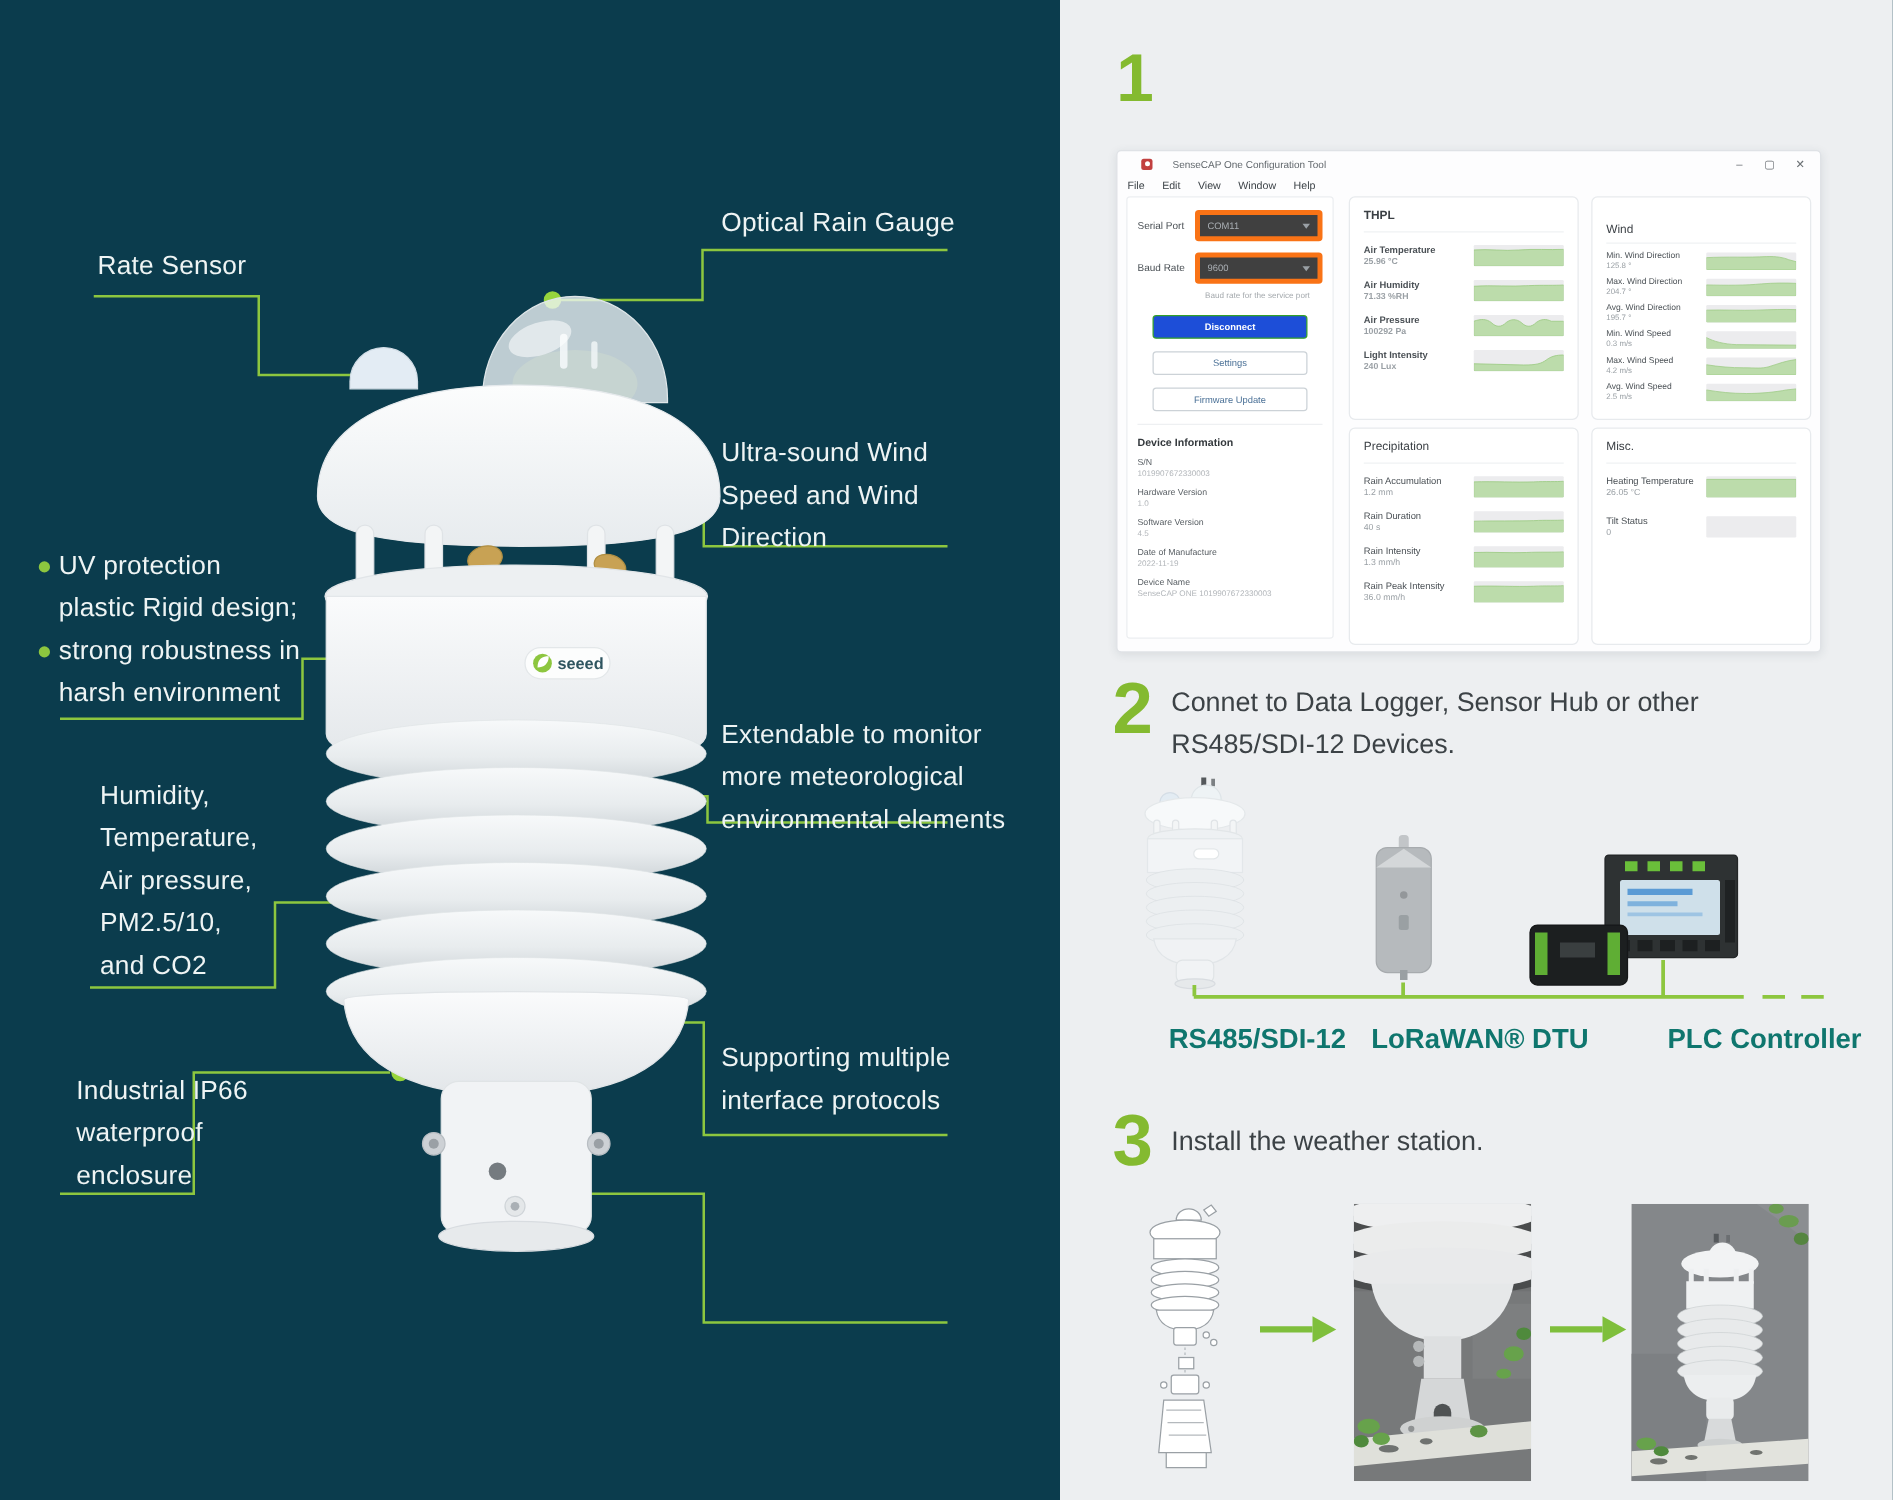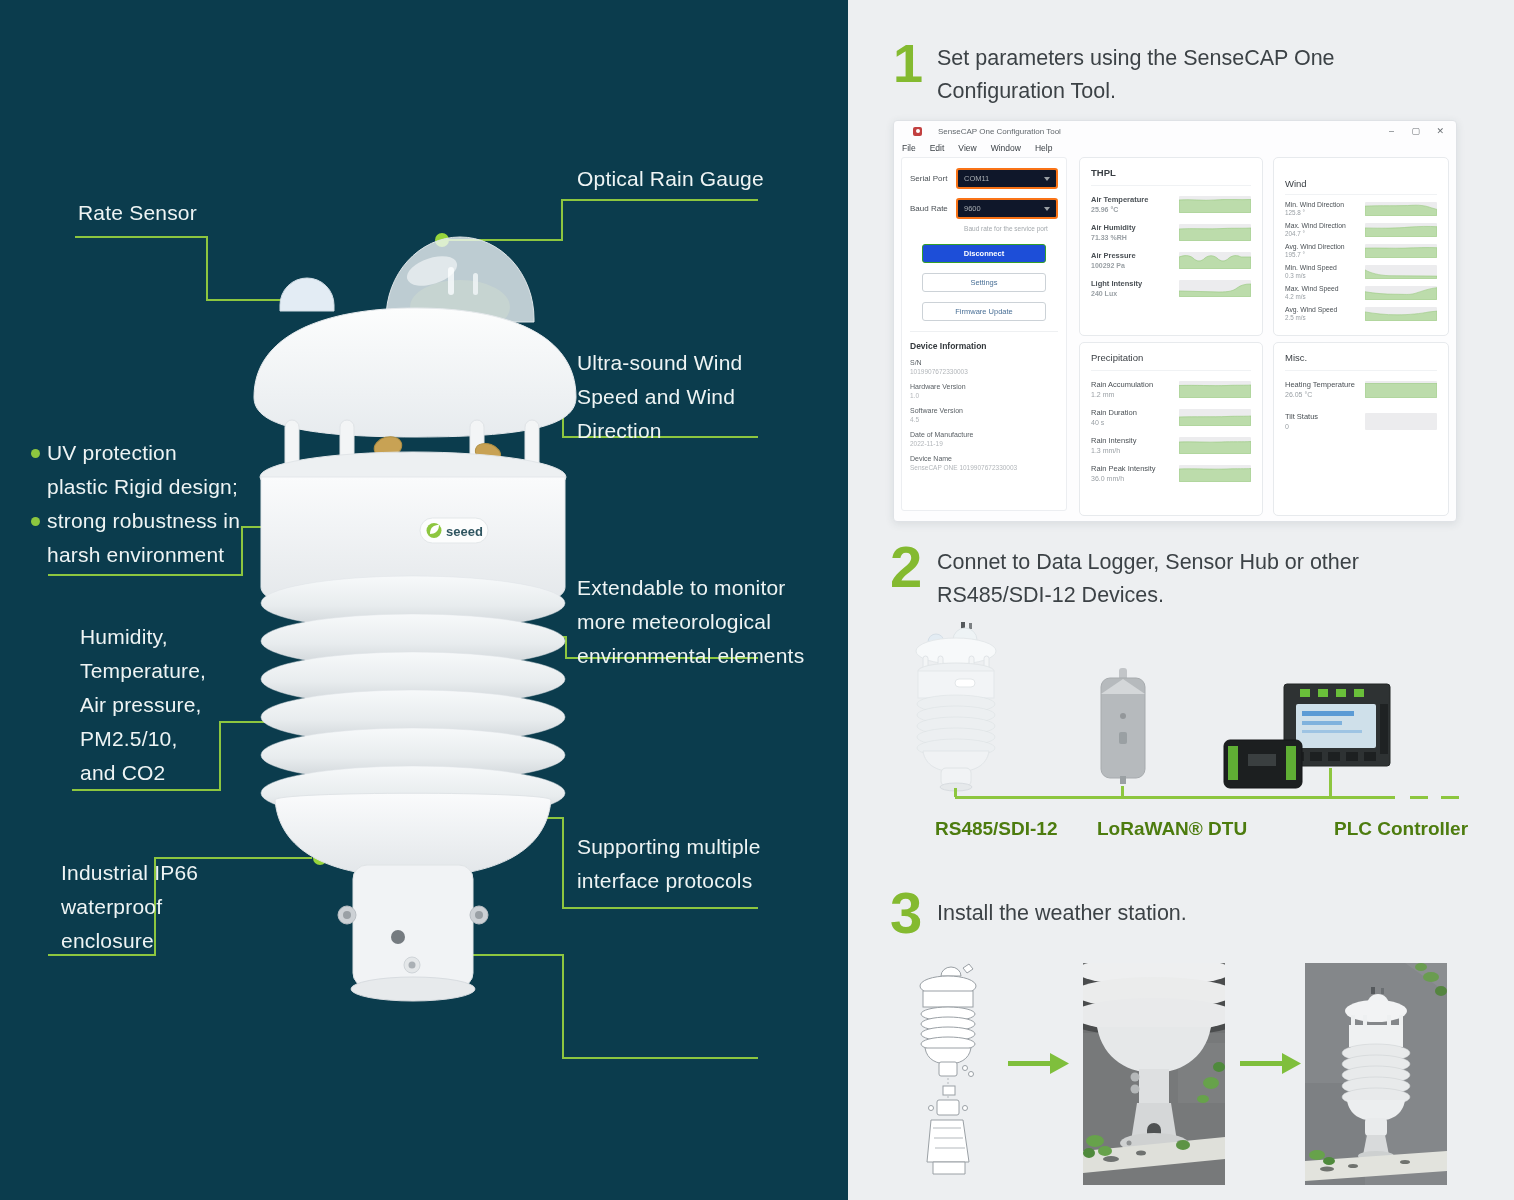--- a/index.html
+++ b/index.html
@@ -8,34 +8,34 @@
   .abs{position:absolute;}
   
   .panel-left{position:absolute;left:0;top:0;width:848px;height:1200px;background:#0b3c4d;overflow:hidden;}
   .callout{position:absolute;color:#eef4f4;font-size:21px;line-height:34px;letter-spacing:.2px;}
   .callout div{white-space:nowrap;}
   .bullet{position:absolute;width:9px;height:9px;border-radius:50%;background:#8dc63f;}
   
   .panel-right{position:absolute;left:848px;top:0;width:666px;height:1200px;background:#edeff1;}
   .step-num{position:absolute;font-size:54px;font-weight:bold;color:#84ba30;line-height:1;}
   .step-text{position:absolute;font-size:21.5px;color:#3c4246;line-height:33px;}
-  .green-label{position:absolute;font-size:19px;font-weight:bold;color:#4d7c0f;white-space:nowrap;}
+  .green-label{position:absolute;font-size:22px;font-weight:bold;color:#0f766e;white-space:nowrap;}
   .gline{position:absolute;background:#8dc63f;}
   
   .cfg-win{position:absolute;left:893px;top:120px;width:562px;height:400px;background:#fdfdfe;border:1px solid #dfe2e6;border-radius:4px;box-shadow:0 2px 8px rgba(40,60,70,.10);}
   .cfg-title{position:absolute;left:0;top:0;right:0;height:20px;display:flex;align-items:center;padding-left:19px;gap:12px;}
   .cfg-title .t{font-size:8px;color:#62686d;margin-left:4px;}
   .app-ic{width:9px;height:9px;border-radius:2px;background:#c24040;position:relative;}
   .app-ic:after{content:"";position:absolute;left:2.5px;top:2.5px;width:4px;height:4px;border-radius:50%;background:#fff;}
   .win-ctl{position:absolute;top:5px;font-size:9px;color:#6b7074;line-height:10px;}
   .cfg-menu{position:absolute;left:8px;top:22px;display:flex;gap:14px;font-size:8.5px;color:#3c4247;}
   .cfg-left{position:absolute;left:7px;top:36px;width:166px;height:354px;border:1px solid #eceef1;border-radius:3px;background:#fff;padding:10px 8px 0 8px;box-sizing:border-box;}
   .frow{display:flex;align-items:center;margin-bottom:9px;}
   .flabel{width:46px;font-size:8px;color:#4a5055;}
-  .fselect{flex:1;height:17px;border:2px solid #f97316;border-radius:3px;background:#0f172a;display:flex;align-items:center;justify-content:space-between;padding:0 6px;font-size:7.5px;color:#a9aeb3;}
+  .fselect{flex:1;height:17px;border:4px solid #f97316;border-radius:3px;background:#404040;display:flex;align-items:center;justify-content:space-between;padding:0 6px;font-size:7.5px;color:#a9aeb3;}
   .chev{width:0;height:0;border-left:3.5px solid transparent;border-right:3.5px solid transparent;border-top:4px solid #9aa0a5;}
   .fhint{font-size:6.5px;color:#a4a9ad;text-align:center;margin:-3px 0 12px 44px;}
   .btn{display:block;width:122px;height:17px;line-height:17px;margin:0 auto 10px auto;text-align:center;font-size:7.5px;border-radius:3px;}
   .btn-green{background:#1d4ed8;color:#fff;font-weight:bold;border:1px solid #35a028;}
   .btn-plain{background:#fff;color:#4a7096;border:1px solid #ccd2d7;}
   .dev-title{font-size:8.5px;font-weight:bold;color:#33383c;border-top:1px solid #eef0f2;padding-top:9px;margin-top:4px;}
   .dev-field{margin-top:8px;}
   .dev-field .dl{font-size:7px;color:#5a6065;}
   .dev-field .dv{font-size:6.5px;color:#b2b6ba;margin-top:2px;}
   .card{position:absolute;background:#fff;border:1px solid #e7eaed;border-radius:5px;box-sizing:border-box;padding:9px 11px 6px 11px;}
@@ -187,24 +187,20 @@
     </div>
     <div class="callout" style="left:577px;top:830px;">
       <div>Supporting multiple</div>
       <div>interface protocols</div>
     </div>
   </div>
 
   <div class="panel-right">
 
     <div class="step-num" style="left:45px;top:36px;">1</div>
-    <div class="step-text" style="left:89px;top:42px;">
-      <div>Set parameters using the SenseCAP One</div>
-      <div>Configuration Tool.</div>
-    </div>
 
   </div>
 
   <div class="cfg-win">
     <div class="cfg-title">
       <span class="app-ic"></span>
       <span class="t">SenseCAP One Configuration Tool</span>
     </div>
     <span class="win-ctl" style="right:62px;">–</span>
     <span class="win-ctl" style="right:36px;">▢</span>

